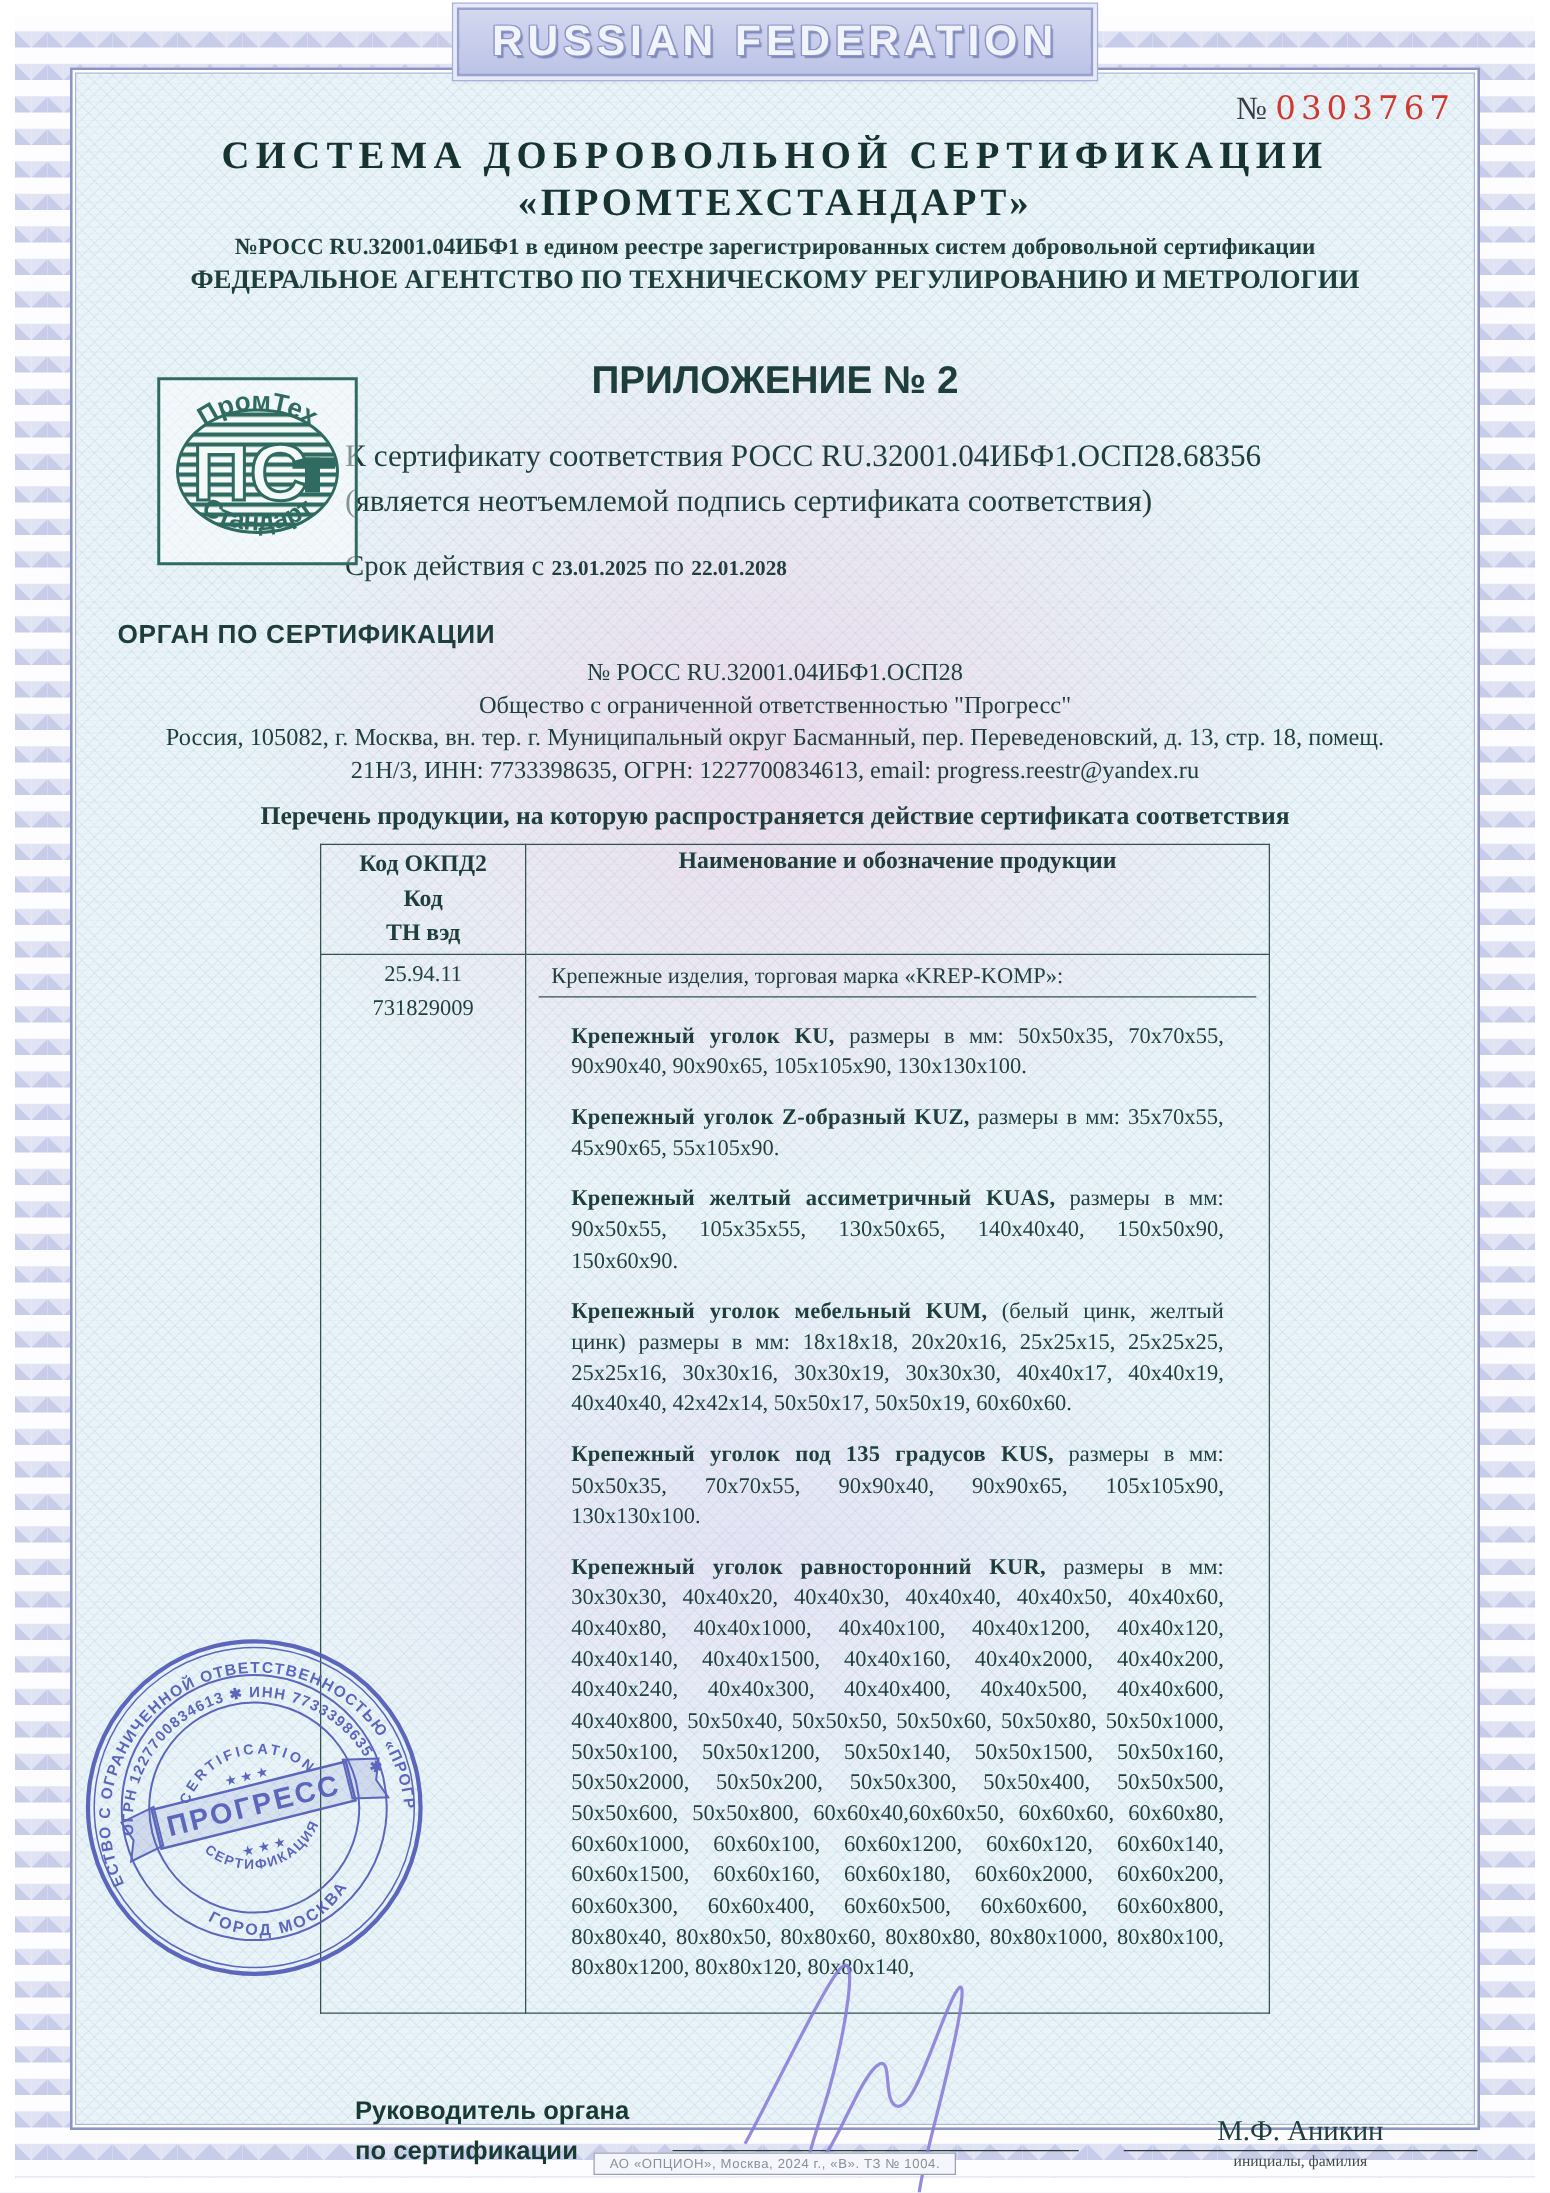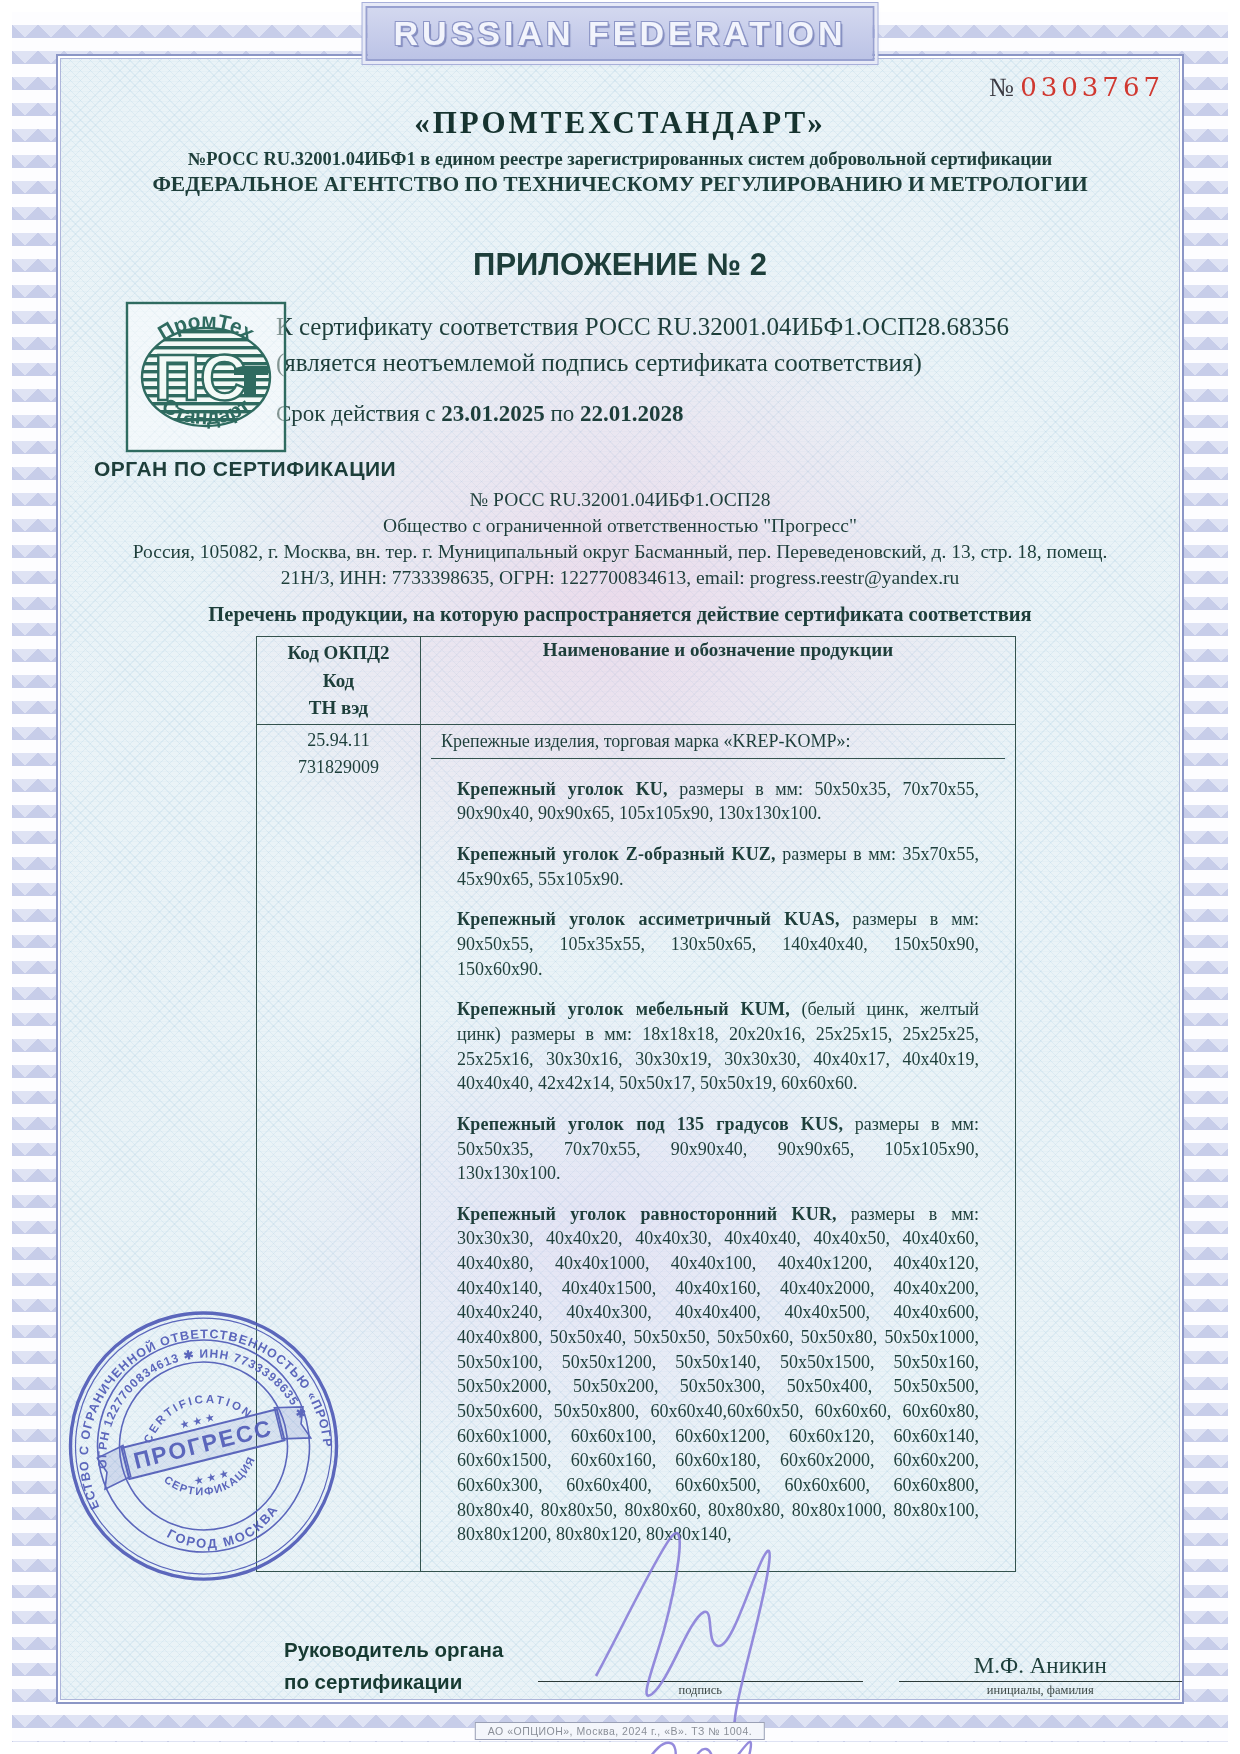--- a/index.html
+++ b/index.html
@@ -49,21 +49,21 @@
   .serial .num{color:#d03830; letter-spacing:4px; font-family:"DejaVu Serif", serif;}
   .sys1{margin-top:4px; text-align:center; font-weight:bold; font-size:31px; letter-spacing:5px; color:#16332f;}
   .sys2{margin-top:2px; text-align:center; font-weight:bold; font-size:31px; letter-spacing:3px; color:#16332f;}
   .registry{margin-top:8px; text-align:center; font-weight:bold; font-size:18.5px;}
   .agency{margin-top:2px; text-align:center; font-weight:bold; font-size:21.5px;}
   .appendix{margin-top:50px; text-align:center; font-family:"Liberation Sans", sans-serif; font-weight:bold; font-size:31px; color:#1d3e3a;}
   .logo-box{position:absolute; top:226px; left:64px; z-index:3;}
   .certref1{margin:30px 0 0 218px; font-size:25px;}
   .certref2{margin:8px 0 0 218px; font-size:25px;}
   .validity{margin:24px 0 0 218px; font-size:23px;}
-  .validity b{font-size:23px;}
+  .validity b{font-size:17px;}
   .organ-head{margin-top:30px; text-align:left; font-family:"Liberation Sans", sans-serif; font-weight:bold; font-size:21px; letter-spacing:0.5px;padding-left:36px;}
   .organ-line{margin-top:4px; text-align:center; font-size:19.5px;}
   .organ-line.first{margin-top:8px;}
   .list-title{margin-top:14px; text-align:center; font-weight:bold; font-size:20.5px;}
   
   .ptable{margin:10px 0 0 198px; width:760px; border-collapse:collapse; font-size:18px;}
   .ptable td,.ptable th{border:1.6px solid #33524d; padding:2px 10px; vertical-align:top;}
   .th1{width:143px; text-align:center; font-weight:bold; font-size:19px; line-height:1.45; padding-top:6px;}
   .th2{text-align:center; font-weight:bold; font-size:19px; padding-top:6px;}
   .codes{ text-align:center; font-size:18px; line-height:1.5; padding-top:6px;}
@@ -105,20 +105,21 @@
   </div>
 
   <div class="inner">
     <div class="content">
 
       <div class="serial">
         <span class="no">№</span>
         <span class="num">0303767</span>
       </div>
 
+      <div class="sys1">СИСТЕМА ДОБРОВОЛЬНОЙ СЕРТИФИКАЦИИ</div>
       <div class="sys2">«ПРОМТЕХСТАНДАРТ»</div>
       <div class="registry">№РОСС RU.32001.04ИБФ1 в едином реестре зарегистрированных систем добровольной сертификации</div>
       <div class="agency">ФЕДЕРАЛЬНОЕ АГЕНТСТВО ПО ТЕХНИЧЕСКОМУ РЕГУЛИРОВАНИЮ И МЕТРОЛОГИИ</div>
 
       <div class="appendix">ПРИЛОЖЕНИЕ № 2</div>
 
       <div class="logo-box">
         <svg width="168" height="158" viewBox="0 0 168 158">
           <defs>
             <pattern id="lgStripes" width="8" height="8" patternUnits="userSpaceOnUse">
@@ -168,21 +169,21 @@
         <tr>
           <td class="codes">
             <div>25.94.11</div>
             <div>731829009</div>
           </td>
           <td class="prodcell">
             <div class="intro-row">Крепежные изделия, торговая марка «KREP-KOMP»:</div>
             <div class="prods">
               <p class="prod"><b>Крепежный уголок KU,</b><span> размеры в мм: 50х50х35, 70х70х55, 90х90х40, 90х90х65, 105х105х90, 130х130х100.</span></p>
               <p class="prod"><b>Крепежный уголок Z-образный KUZ,</b><span> размеры в мм: 35х70х55, 45х90х65, 55х105х90.</span></p>
-              <p class="prod"><b>Крепежный уголок ассиметричный KUAS,</b><span> размеры в мм: 90х50х55, 105х35х55, 130х50х65, 140х40х40, 150х50х90, 150х60х90.</span></p>
+              <p class="prod"><b>Крепежный желтый ассиметричный KUAS,</b><span> размеры в мм: 90х50х55, 105х35х55, 130х50х65, 140х40х40, 150х50х90, 150х60х90.</span></p>
               <p class="prod"><b>Крепежный уголок мебельный KUM,</b><span> (белый цинк, желтый цинк) размеры в мм: 18х18х18, 20х20х16, 25х25х15, 25х25х25, 25х25х16, 30х30х16, 30х30х19, 30х30х30, 40х40х17, 40х40х19, 40х40х40, 42х42х14, 50х50х17, 50х50х19, 60х60х60.</span></p>
               <p class="prod"><b>Крепежный уголок под 135 градусов KUS,</b><span> размеры в мм: 50х50х35, 70х70х55, 90х90х40, 90х90х65, 105х105х90, 130х130х100.</span></p>
               <p class="prod"><b>Крепежный уголок равносторонний KUR,</b><span> размеры в мм: 30х30х30, 40х40х20, 40х40х30, 40х40х40, 40х40х50, 40х40х60, 40х40х80, 40х40х1000, 40х40х100, 40х40х1200, 40х40х120, 40х40х140, 40х40х1500, 40х40х160, 40х40х2000, 40х40х200, 40х40х240, 40х40х300, 40х40х400, 40х40х500, 40х40х600, 40х40х800, 50х50х40, 50х50х50, 50х50х60, 50х50х80, 50х50х1000, 50х50х100, 50х50х1200, 50х50х140, 50х50х1500, 50х50х160, 50х50х2000, 50х50х200, 50х50х300, 50х50х400, 50х50х500, 50х50х600, 50х50х800, 60х60х40,60х60х50, 60х60х60, 60х60х80, 60х60х1000, 60х60х100, 60х60х1200, 60х60х120, 60х60х140, 60х60х1500, 60х60х160, 60х60х180, 60х60х2000, 60х60х200, 60х60х300, 60х60х400, 60х60х500, 60х60х600, 60х60х800, 80х80х40, 80х80х50, 80х80х60, 80х80х80, 80х80х1000, 80х80х100, 80х80х1200, 80х80х120, 80х80х140,</span></p>
             </div>
           </td>
         </tr>
       </tbody>
         </table>
 
       <div class="sig-row sig-row1">

